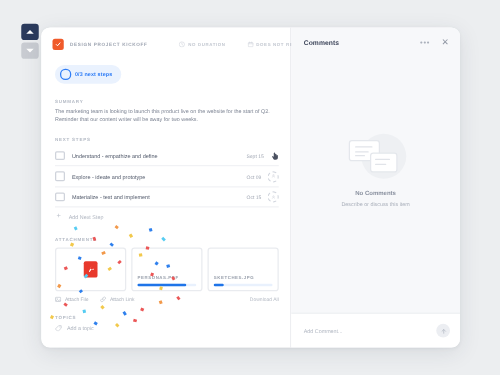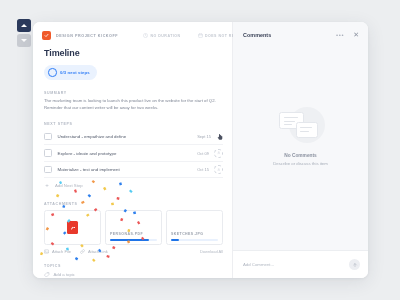--- a/index.html
+++ b/index.html
@@ -177,21 +177,20 @@
             <svg class="meta-ico" viewBox="0 0 12 12">
               <rect x="1.4" y="2.4" width="9.2" height="8.2" rx="1.2" fill="none" stroke="#d2d6de" stroke-width="1.2"></rect>
               <path d="M1.4 4.9 H10.6 M4 1.3 V3.4 M8 1.3 V3.4" stroke="#d2d6de" stroke-width="1.2" stroke-linecap="round"></path>
             </svg>
             <span class="meta-text">DOES NOT RECUR</span>
           </div>
         </div>
       </div>
 
       <div class="body">
-        <div class="title">Timeline</div>
 
         <div class="pill">
           <div class="pill-ring"></div>
           <span class="pill-text">0/3 next steps</span>
         </div>
 
         <div class="sec-label">SUMMARY</div>
         <div class="summary">The marketing team is looking to launch this product live on the website for the start of Q2. Reminder that our content writer will be away for two weeks.</div>
 
         <div class="sec-label">NEXT STEPS</div>

